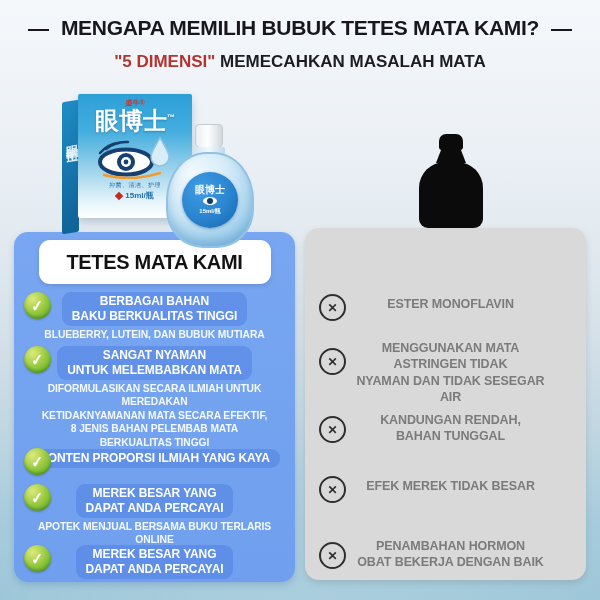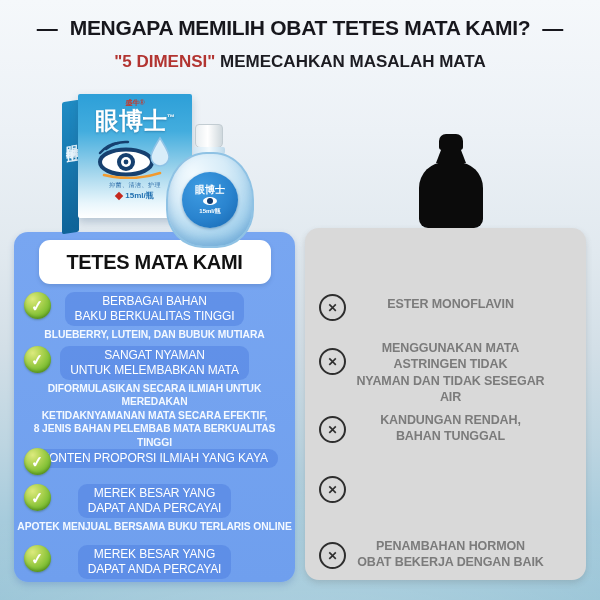--- a/index.html
+++ b/index.html
@@ -69,33 +69,33 @@
 
   .check{width:27px;height:27px;border-radius:50%;display:flex;align-items:center;justify-content:center;
     background:radial-gradient(circle at 32% 26%, #dcea7e 0%, #b5d656 30%, #85c238 62%, #5c9f22 100%);
     box-shadow:inset 0 -2px 3px rgba(40,90,10,0.4), 0 1px 2px rgba(30,60,10,0.3);}
   .check i{font-style:normal;color:#ffffff;font-size:15px;font-weight:900;transform:rotate(-6deg);line-height:1;}
 
   .cross{width:23px;height:23px;border-radius:50%;border:2.5px solid #2e2e2e;display:flex;align-items:center;justify-content:center;background:transparent;}
   .cross i{font-style:normal;color:#2e2e2e;font-size:12px;font-weight:900;line-height:1;}
 
   .l-title{display:inline-block;padding:2px 10px;border-radius:9px;background:rgba(73,122,222,0.45);
-    color:#ffffff;font-size:12px;font-weight:400;line-height:1.25;letter-spacing:-0.1px;}
-  .l-sub{margin-top:2px;padding:0 2px;color:#f4f9ff;font-size:10.3px;font-weight:600;line-height:1.3;letter-spacing:-0.1px;}
+    color:#ffffff;font-size:12px;font-weight:700;line-height:1.25;letter-spacing:-0.1px;}
+  .l-sub{margin-top:2px;padding:0 22px;color:#f4f9ff;font-size:10.3px;font-weight:600;line-height:1.3;letter-spacing:-0.1px;}
 
   .r-title{display:inline-block;padding:0 30px 0 40px;color:#7b7b7b;font-size:12.5px;font-weight:800;line-height:1.3;letter-spacing:-0.1px;}
 </style>
 </head>
 <body>
 
 <div class="stage">
 
   <div class="title-row">
     <span class="dash">—</span>
-    <span class="title">MENGAPA MEMILIH OBAT TETES MATA KAMI?</span>
+    <span class="title">MENGAPA MEMILIH BUBUK TETES MATA KAMI?</span>
     <span class="dash">—</span>
   </div>
   <div class="subtitle">
     <span class="hl">"5 DIMENSI"</span><span> MEMECAHKAN MASALAH MATA</span>
   </div>
 
   <div class="prod-box">
     <div class="box-side">
       <span class="vtext">眼博士</span>
     </div>
@@ -227,20 +227,21 @@
       <span class="r-title pre">KANDUNGAN RENDAH,
 BAHAN TUNGGAL</span>
     </div>
 
     <div class="item" style="top:248px;">
       <span class="icon-slot" style="left:14px;">
           <span class="cross">
             <i>✕</i>
           </span>
         </span>
+      <span class="r-title pre">EFEK MEREK TIDAK BESAR</span>
     </div>
 
     <div class="item" style="top:310px;">
       <span class="icon-slot" style="left:14px;top:4px;">
           <span class="cross">
             <i>✕</i>
           </span>
         </span>
       <span class="r-title pre">PENAMBAHAN HORMON
 OBAT BEKERJA DENGAN BAIK</span>

